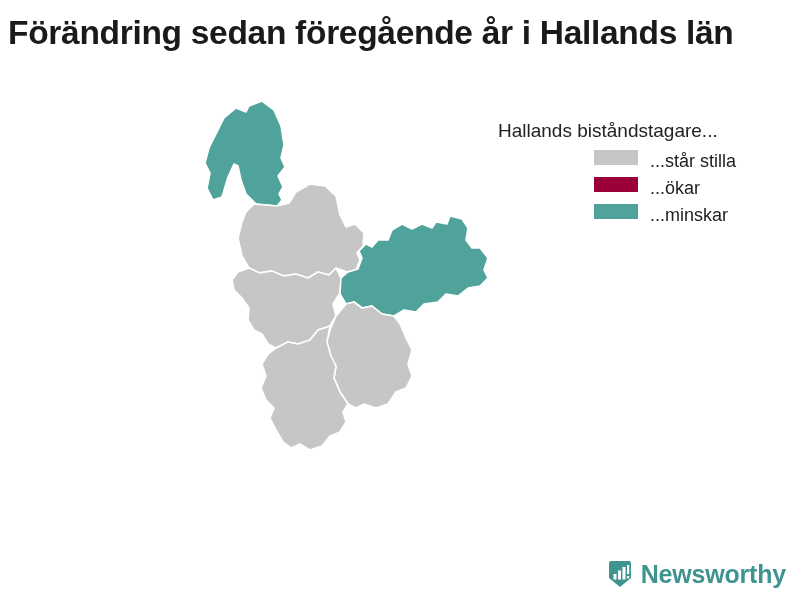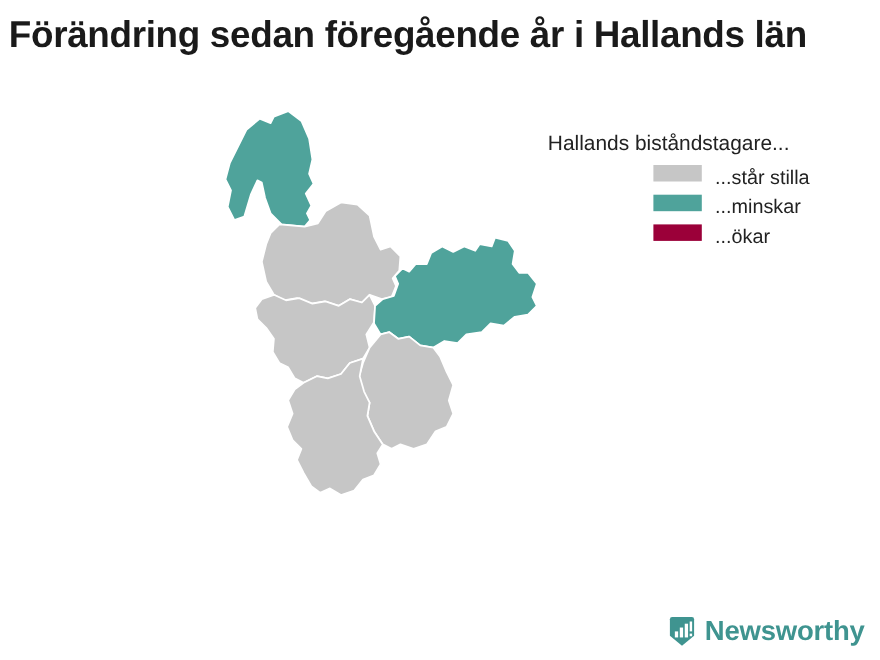--- a/index.html
+++ b/index.html
@@ -327,27 +327,27 @@
   <div class="legend">
     <div class="legend-title">Hallands biståndstagare...</div>
     <div class="legend-rows">
 
       <div class="legend-row">
         <span class="swatch" style="background-color: rgb(198, 198, 198);"></span>
         <span class="legend-label">...står stilla</span>
       </div>
 
       <div class="legend-row">
+        <span class="swatch" style="background-color: rgb(155, 0, 57);"></span>
+        <span class="legend-label">...ökar</span>
+      </div>
+
+      <div class="legend-row">
         <span class="swatch" style="background-color: rgb(79, 163, 155);"></span>
         <span class="legend-label">...minskar</span>
-      </div>
-
-      <div class="legend-row">
-        <span class="swatch" style="background-color: rgb(155, 0, 57);"></span>
-        <span class="legend-label">...ökar</span>
       </div>
 
     </div>
   </div>
 
   <div class="footer">
     <div class="logo">
       <span class="logo-mark">
         <svg viewBox="0 0 26 28" xmlns="http://www.w3.org/2000/svg">
           <path d="M2 3 a2 2 0 0 1 2-2 h18 a2 2 0 0 1 2 2 v15 l-11 9 l-11 -9 Z" fill="#3f9490"></path>

